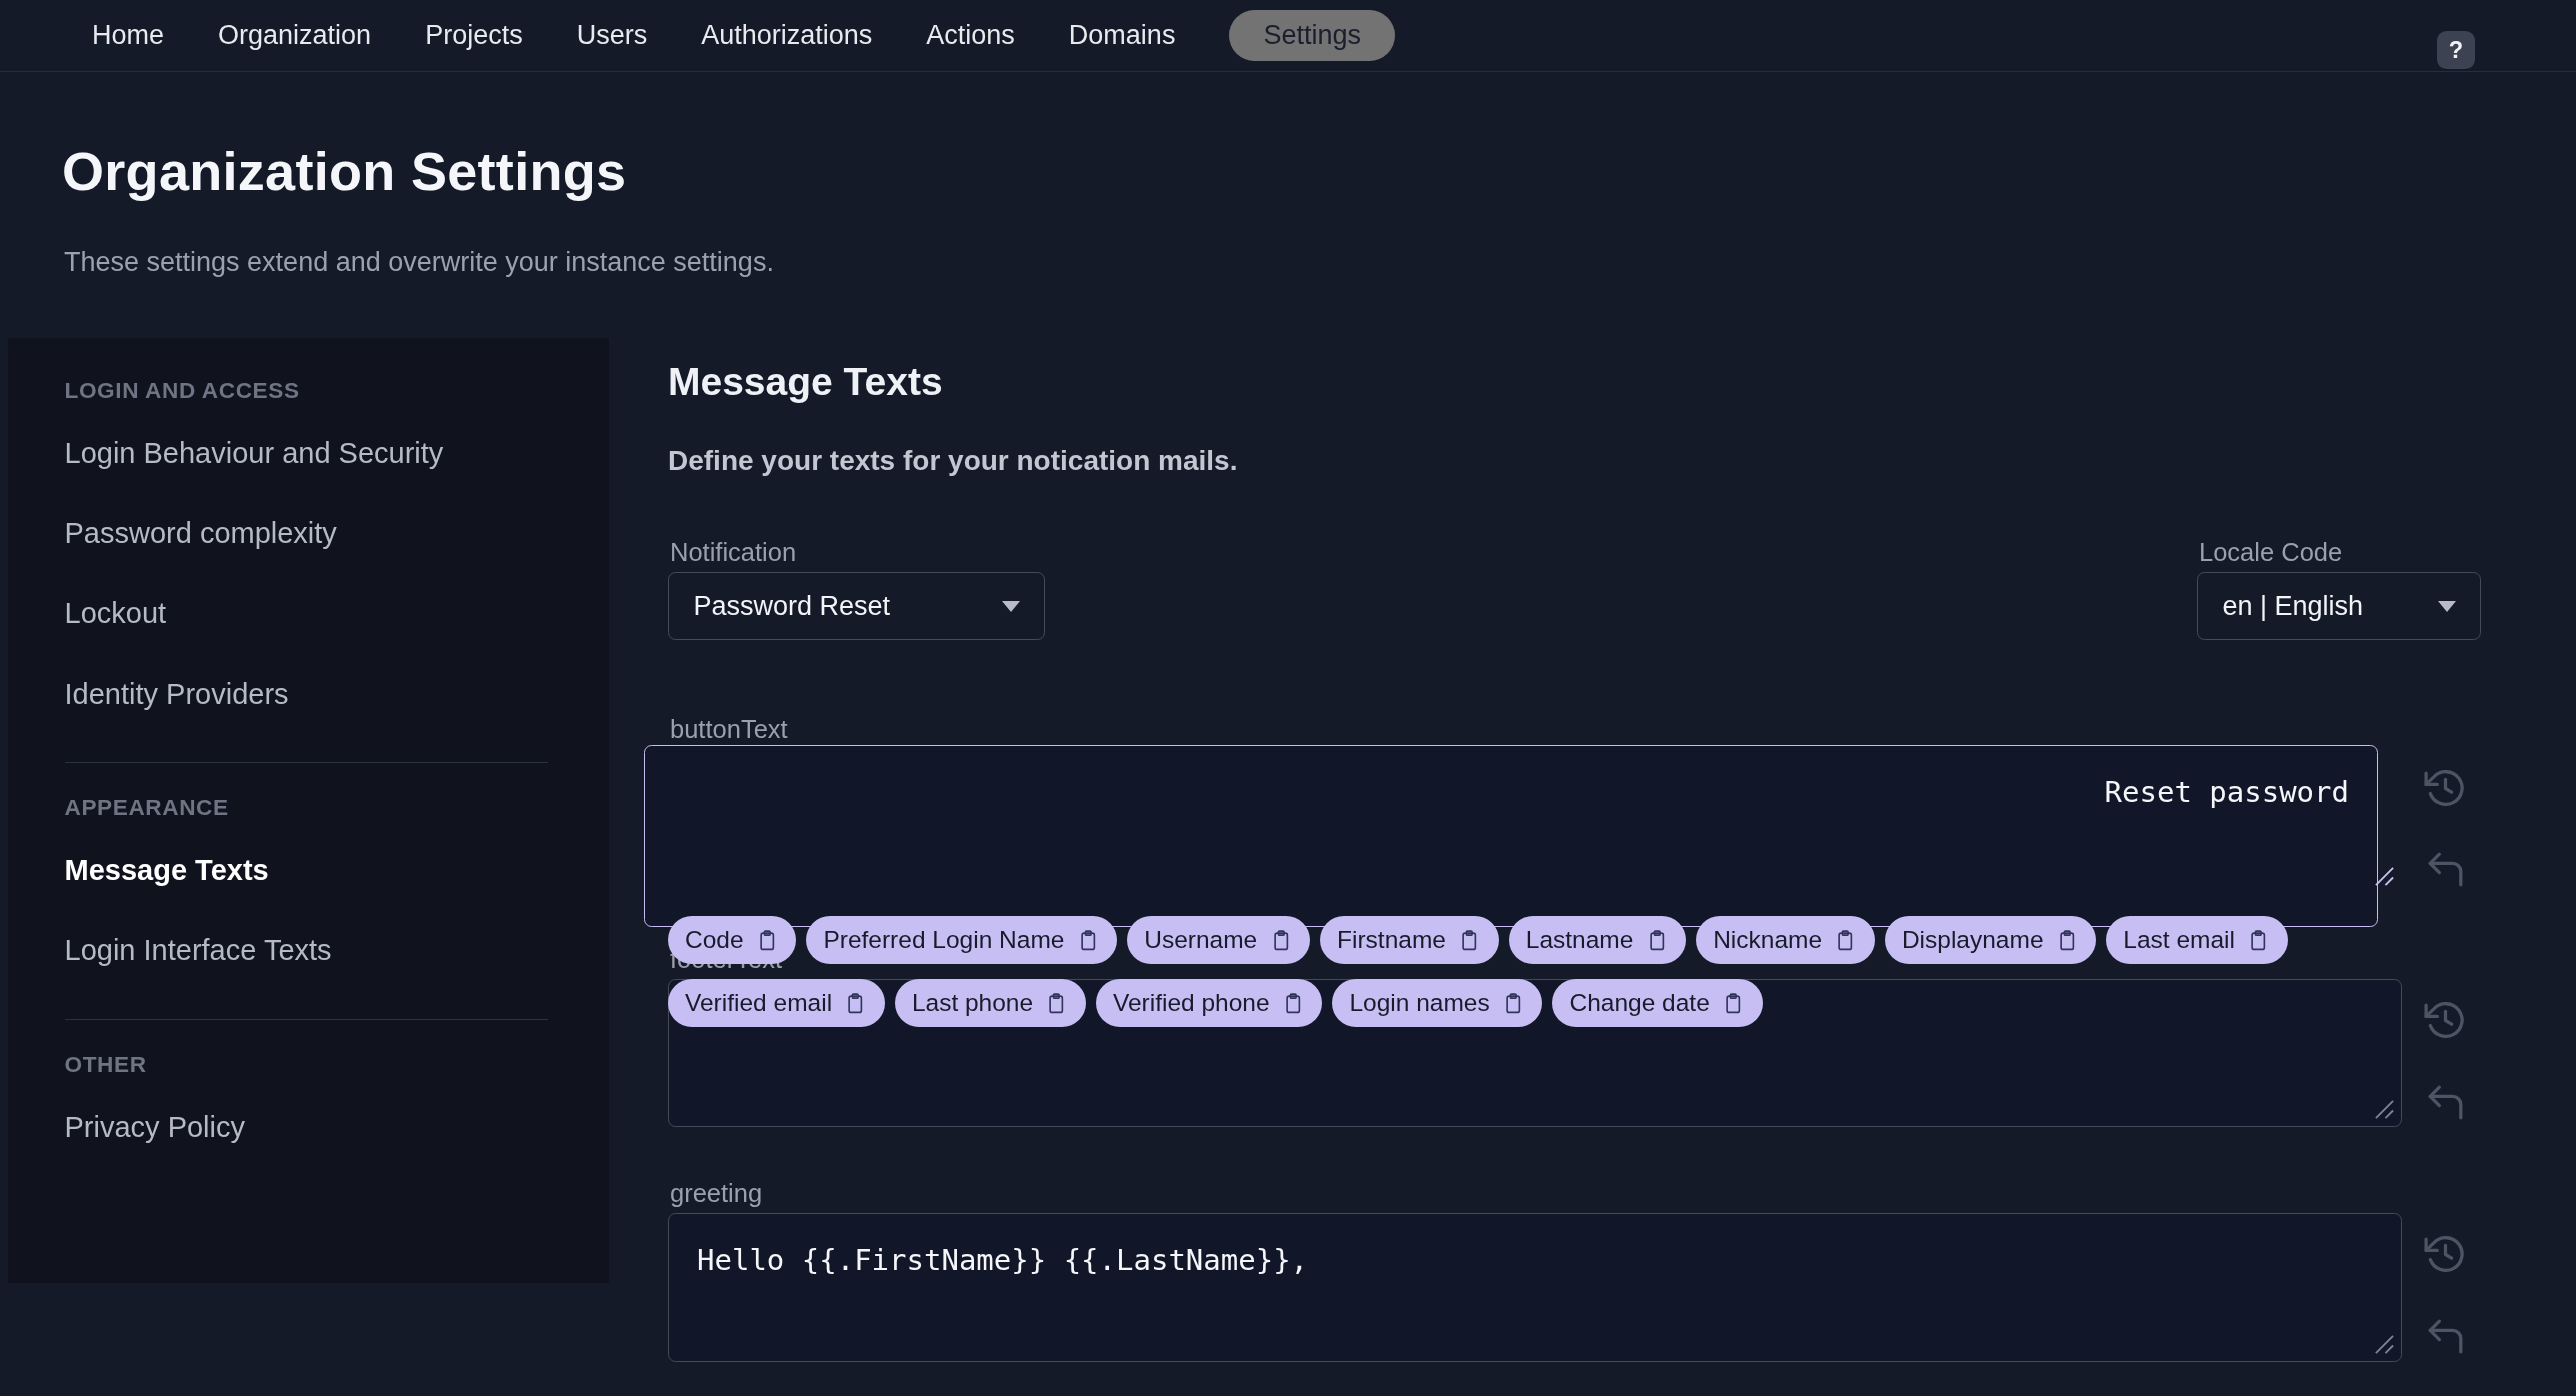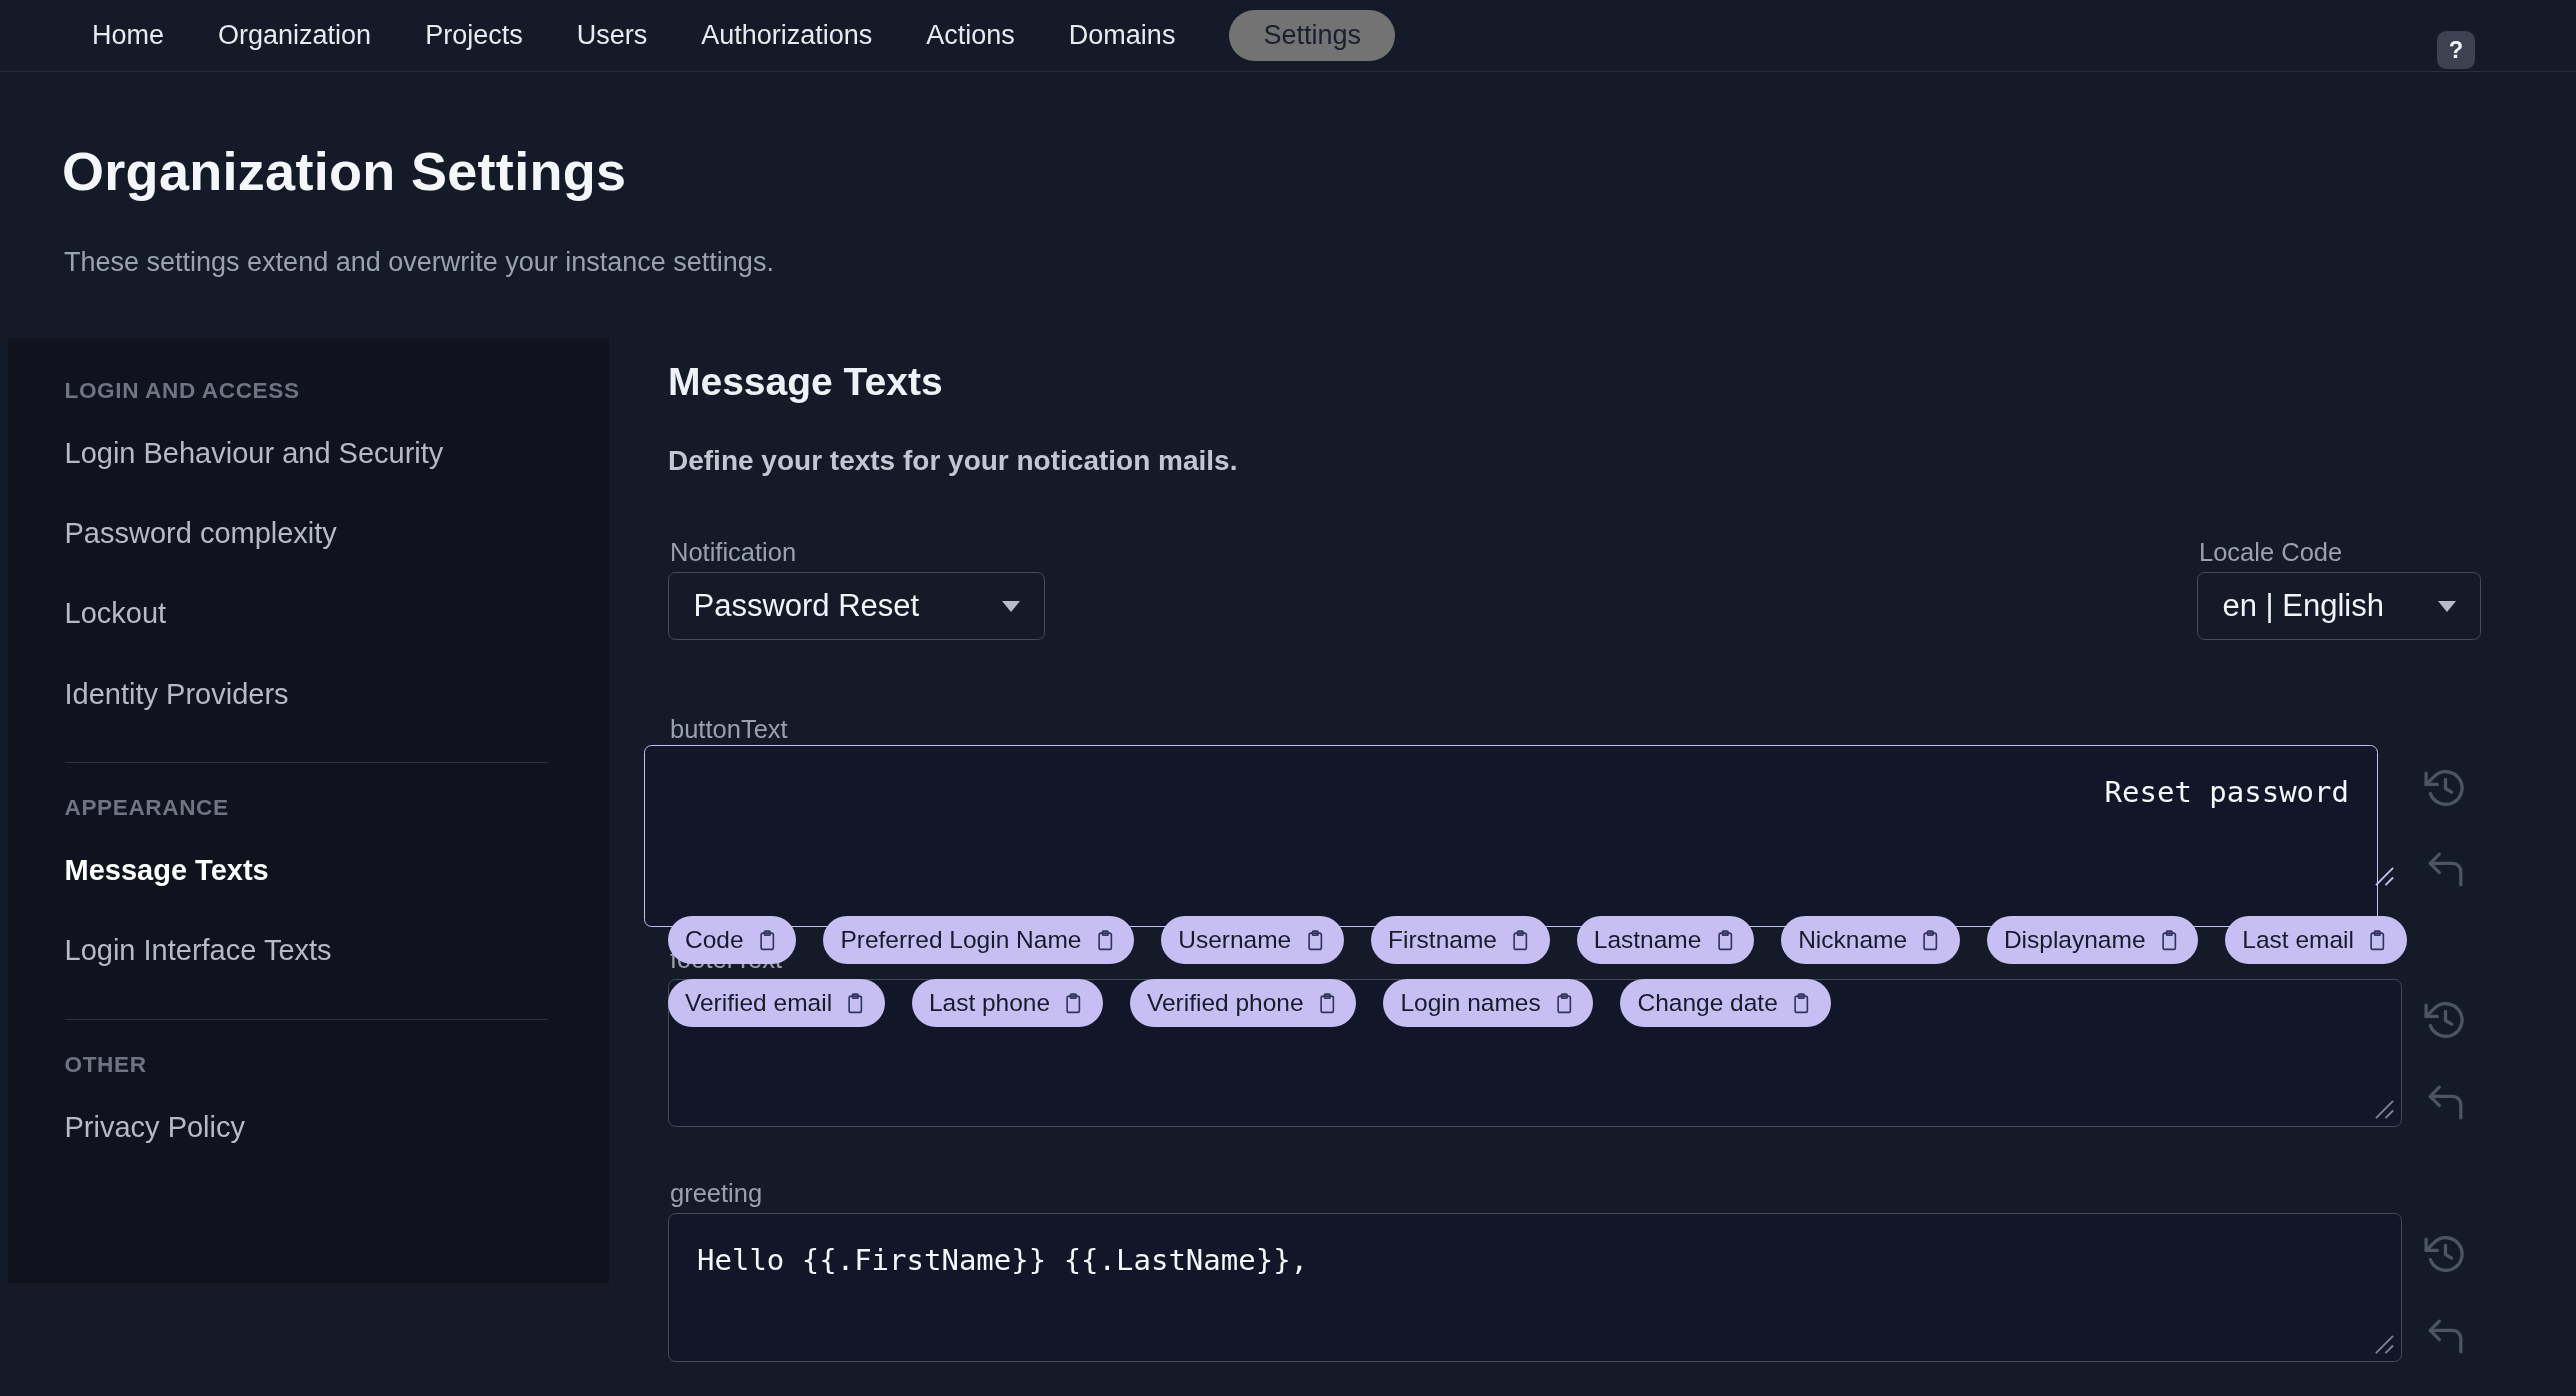--- a/index.html
+++ b/index.html
@@ -60,36 +60,36 @@
     position:absolute; left:668px; top:360px; font-size:39px; font-weight:600; color:#eef1f5;
   }
   .main-desc {
     position:absolute; left:668px; top:445px; font-size:28px; color:#c3c7d1;font-weight:bold;
   }
   .field-label { position:absolute; font-size:25.5px; color:#9aa0ac; }
 
   .select-box {
     position:absolute; height:68px; border:0.9px solid #454b59; border-radius:7.5px;
     display:flex; align-items:center; justify-content:space-between;
-    padding:0 24.5px; font-size:31px; color:#f2f4f7; cursor:pointer; background:transparent;
+    padding:0 24.5px; font-size:27px; color:#f2f4f7; cursor:pointer; background:transparent;
   }
   .caret {
     width:0; height:0; border-left:9.4px solid transparent; border-right:9.4px solid transparent;
     border-top:11.3px solid #b7bcc8; margin-left:26.4px;
   }
 
   .mono-area {
     position:absolute; background:#111628; border:0.9px solid #454b59; border-radius:7.5px;
     color:#f4f6f9; font-family:"DejaVu Sans Mono", monospace; font-size:29px;
     padding:24.5px 28px; resize:none; overflow:hidden; line-height:1.45; outline:none;
   }
   .mono-area.focused { border:1.9px solid #c6bef3; }
 
   .chip-row {
-    position:absolute; left:668px; display:flex; gap:27px; z-index:5;justify-content:center;
+    position:absolute; left:668px; display:flex; gap:10px; z-index:5;justify-content:center;
   }
   .chip {
     height:48px; background:#c7bff4; border:none; border-radius:24.5px;
     display:flex; align-items:center; gap:11.3px; padding:0 17px;
     font-family:"Liberation Sans", sans-serif; font-size:24.5px; color:#181b2a;
     cursor:pointer; white-space:nowrap;
   }
   .chip svg { width:24.5px; height:24.5px; stroke:#31355a; fill:none; stroke-width:1.6; }
 
   .icon-btn {

